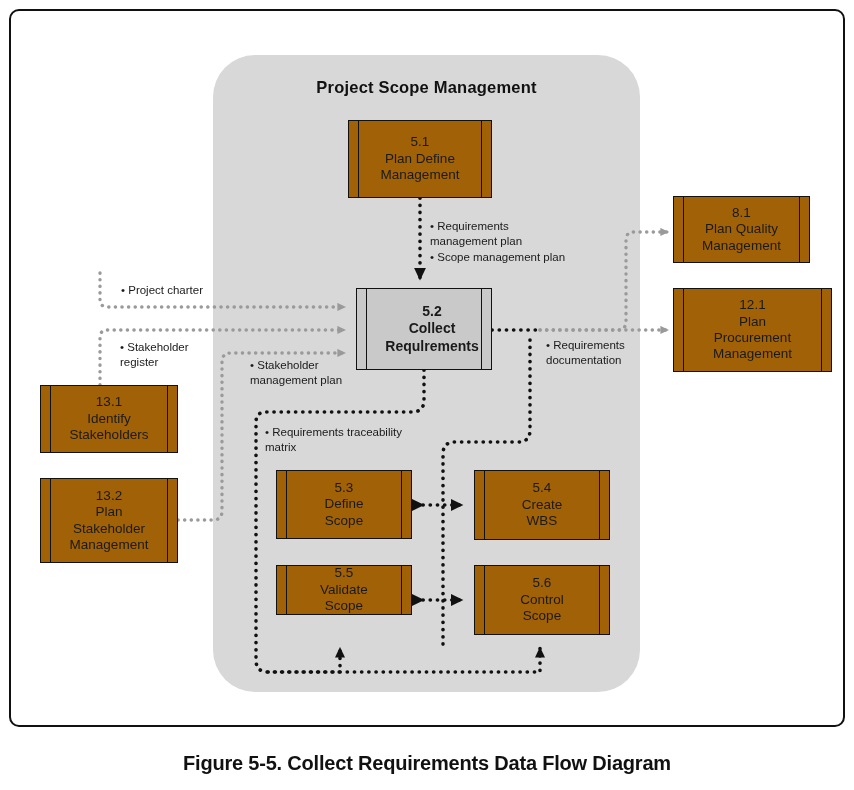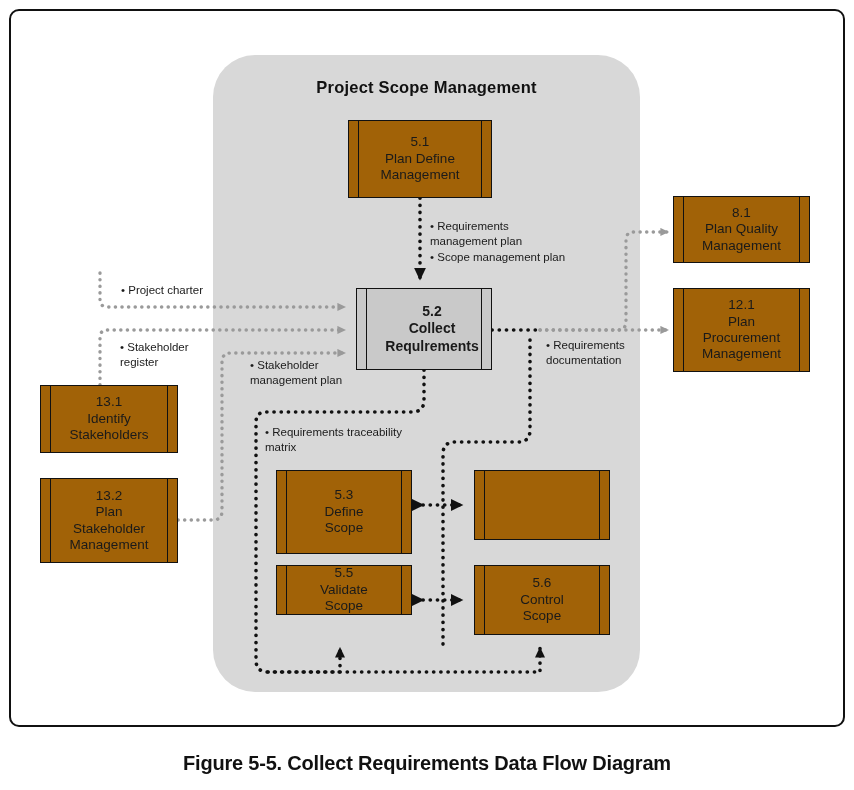--- a/index.html
+++ b/index.html
@@ -81,33 +81,38 @@
   <div class="node shaded" style="left:356px;top:288px;width:136px;height:82px;padding-left:16px;">
     <span class="bars-l"></span>
     <span class="bars-r"></span>
     <span class="lbl">
       <span>5.2</span><br>
       <span style="white-space:pre-line">Collect
 Requlrements</span>
     </span>
   </div>
 
-  <div class="node" style="left:276px;top:470px;width:136px;height:84px;">
+  <div class="node" style="left:276px;top:470px;width:136px;height:69px;">
     <span class="bars-l"></span>
     <span class="bars-r"></span>
     <span class="lbl">
       <span>5.3</span><br>
       <span style="white-space:pre-line">Define
 Scope</span>
     </span>
   </div>
 
   <div class="node" style="left:474px;top:470px;width:136px;height:70px;">
     <span class="bars-l"></span>
     <span class="bars-r"></span>
+    <span class="lbl">
+      <span>5.4</span><br>
+      <span style="white-space:pre-line">Create
+WBS</span>
+    </span>
   </div>
 
   <div class="node" style="left:276px;top:565px;width:136px;height:50px;">
     <span class="bars-l"></span>
     <span class="bars-r"></span>
     <span class="lbl">
       <span>5.5</span><br>
       <span style="white-space:pre-line">Validate
 Scope</span>
     </span>
@@ -148,21 +153,21 @@
   <div class="node" style="left:673px;top:196px;width:137px;height:67px;">
     <span class="bars-l"></span>
     <span class="bars-r"></span>
     <span class="lbl">
       <span>8.1</span><br>
       <span style="white-space:pre-line">Plan Quality
 Management</span>
     </span>
   </div>
 
-  <div class="node" style="left:673px;top:288px;width:137px;height:84px;">
+  <div class="node" style="left:673px;top:288px;width:159px;height:84px;">
     <span class="bars-l"></span>
     <span class="bars-r"></span>
     <span class="lbl">
       <span>12.1</span><br>
       <span style="white-space:pre-line">Plan
 Procurement
 Management</span>
     </span>
   </div>
 

